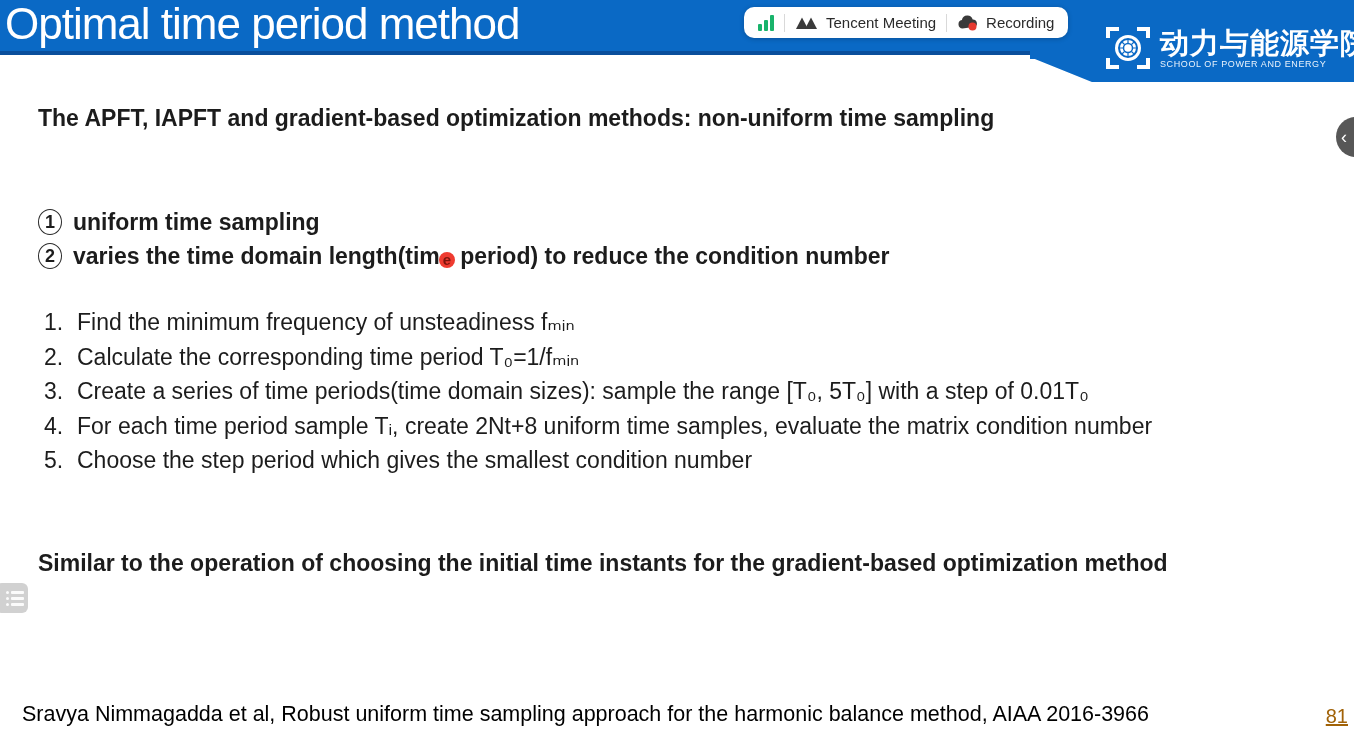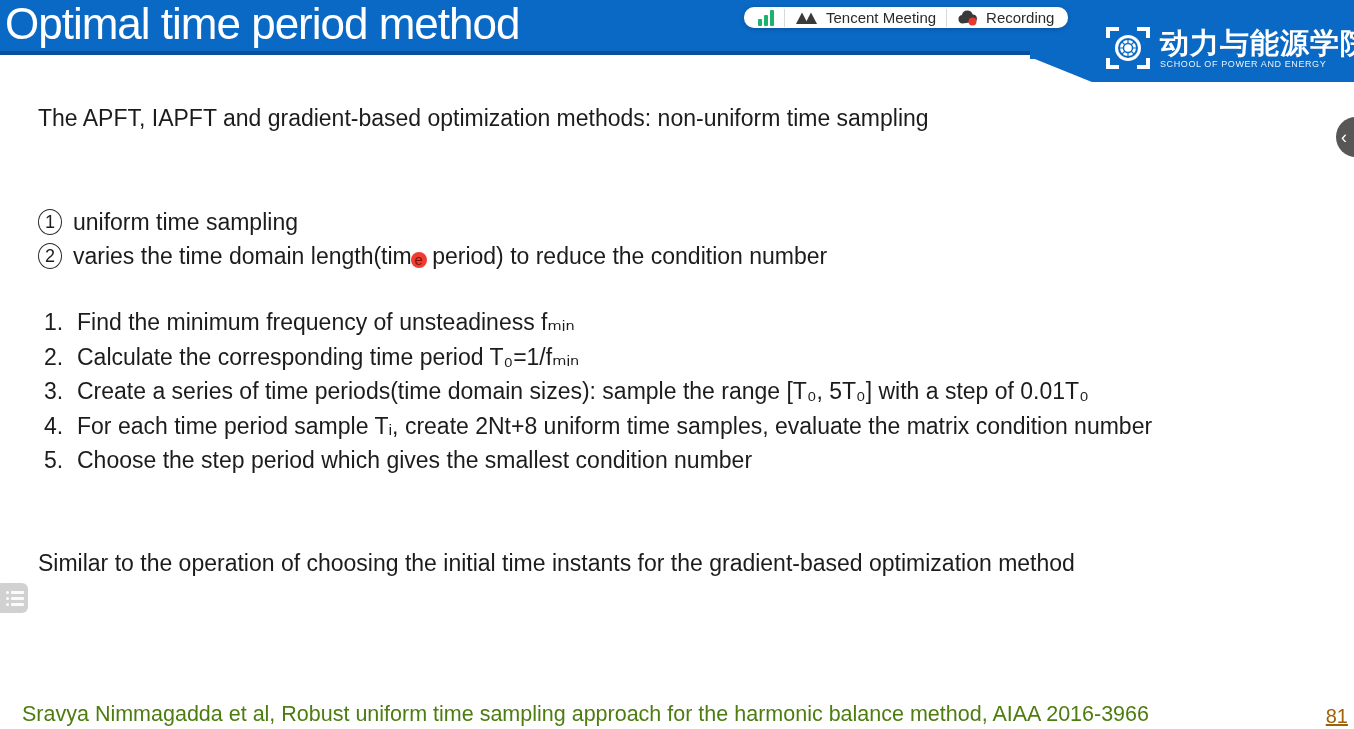--- a/index.html
+++ b/index.html
@@ -27,21 +27,21 @@
   }
   .slide-title {
     position: absolute; left: 5px; top: -1px;
     font-size: 44px; letter-spacing: -1px;
     color: #ffffff; white-space: nowrap;
   }
 
   
   .meeting-pill {
     position: absolute; left: 744px; top: 7px;
-    height: 21px; padding: 0 14px;
+    height: 31px; padding: 0 14px;
     background: #ffffff;
     border-radius: 10px;
     box-shadow: 0 1px 5px rgba(0,0,0,0.22);
     display: flex; align-items: center; gap: 10px;
     z-index: 5;
   }
   .pill-group { display: flex; align-items: center; gap: 7px; }
   .pill-label { font-size: 15px; color: #2b2b2b; white-space: nowrap; }
   .pill-divider { width: 1px; height: 18px; background: #d9d9d9; }
   .signal-bars { display: flex; align-items: flex-end; gap: 2px; height: 16px; }
@@ -80,21 +80,21 @@
     width: 32px; height: 30px; border-radius: 6px;
     background: rgba(198,198,198,0.8);
     display: flex; flex-direction: column; justify-content: center;
     gap: 3px; padding-left: 10px; cursor: pointer; z-index: 6;
   }
   .list-btn .row { display: flex; align-items: center; gap: 2px; }
   .list-btn .dot { width: 3px; height: 3px; background: #fbfbfb; border-radius: 50%; }
   .list-btn .bar { width: 13px; height: 3px; background: #fbfbfb; border-radius: 1px; }
 
   
-  .body-text { font-size: 23px; line-height: 30px; white-space: nowrap; }
+  .body-text { font-size: 23px; line-height: 30px; white-space: nowrap; font-weight: bold; }
   .intro-line   { position: absolute; left: 38px; top: 103px; }
   .method-head  { position: absolute; left: 38px; top: 172px; }
 
   .circled-list { position: absolute; left: 38px; top: 205px; }
   .circled-item { display: flex; align-items: center; height: 34px; }
   .circle-num {
     flex: 0 0 auto;
     width: 24px; height: 26px; margin-right: 11px;
     border: 1.6px solid #2b2b2b; border-radius: 50%;
     font-size: 18px; display: flex; align-items: center; justify-content: center;
@@ -111,21 +111,21 @@
   .step-num { flex: 0 0 33px; font-size: 23px; line-height: 34.5px; }
   .step-text {
     font-size: 23px; line-height: 34.5px;
     max-width: 1150px; white-space: normal;
   }
 
   .note-line { position: absolute; left: 38px; top: 548px; }
 
   .citation {
     position: absolute; left: 22px; top: 702px;
-    font-size: 21.5px; color: #4d7c0f; white-space: nowrap;
+    font-size: 21.5px; color: #000000; white-space: nowrap;
   }
   .page-num {
     position: absolute; right: 6px; top: 705px;
     font-size: 20px; color: #a16207; text-decoration: underline;
   }
 
   svg { display: block; }
 </style>
 </head>
 <body>

